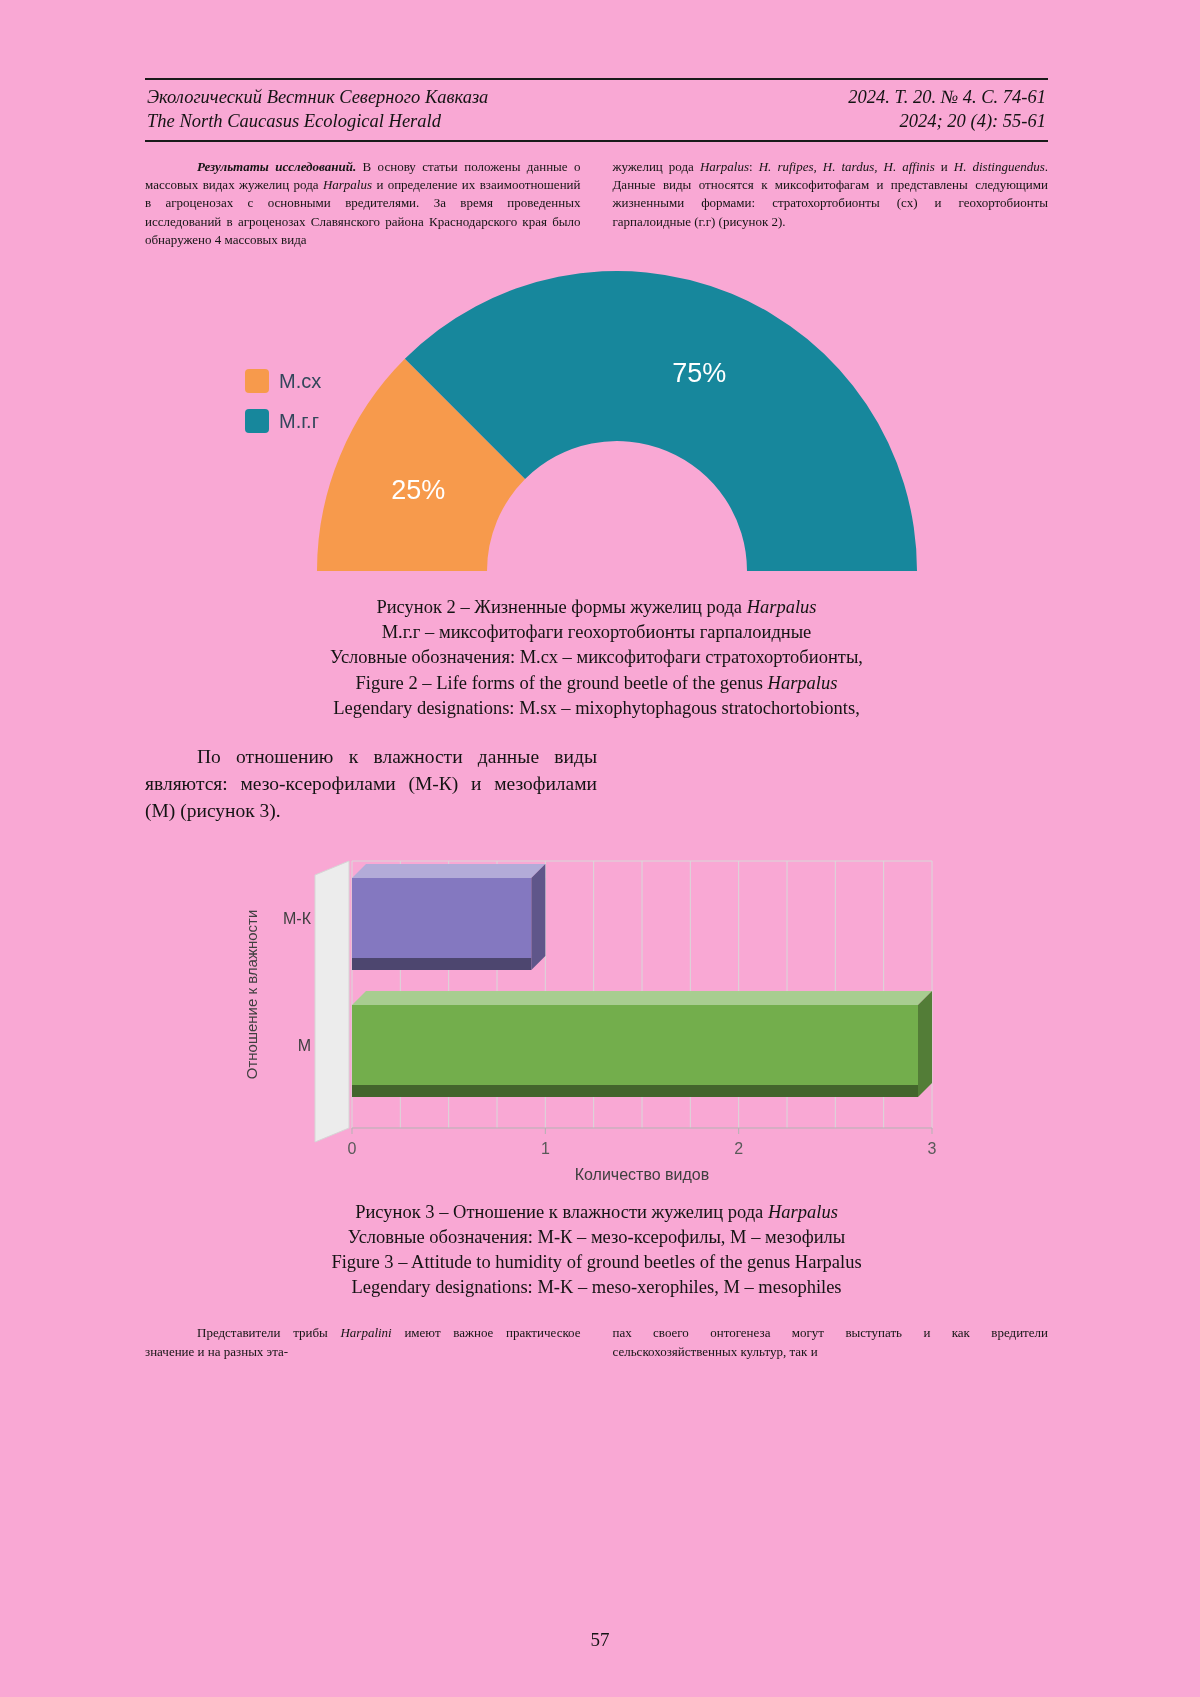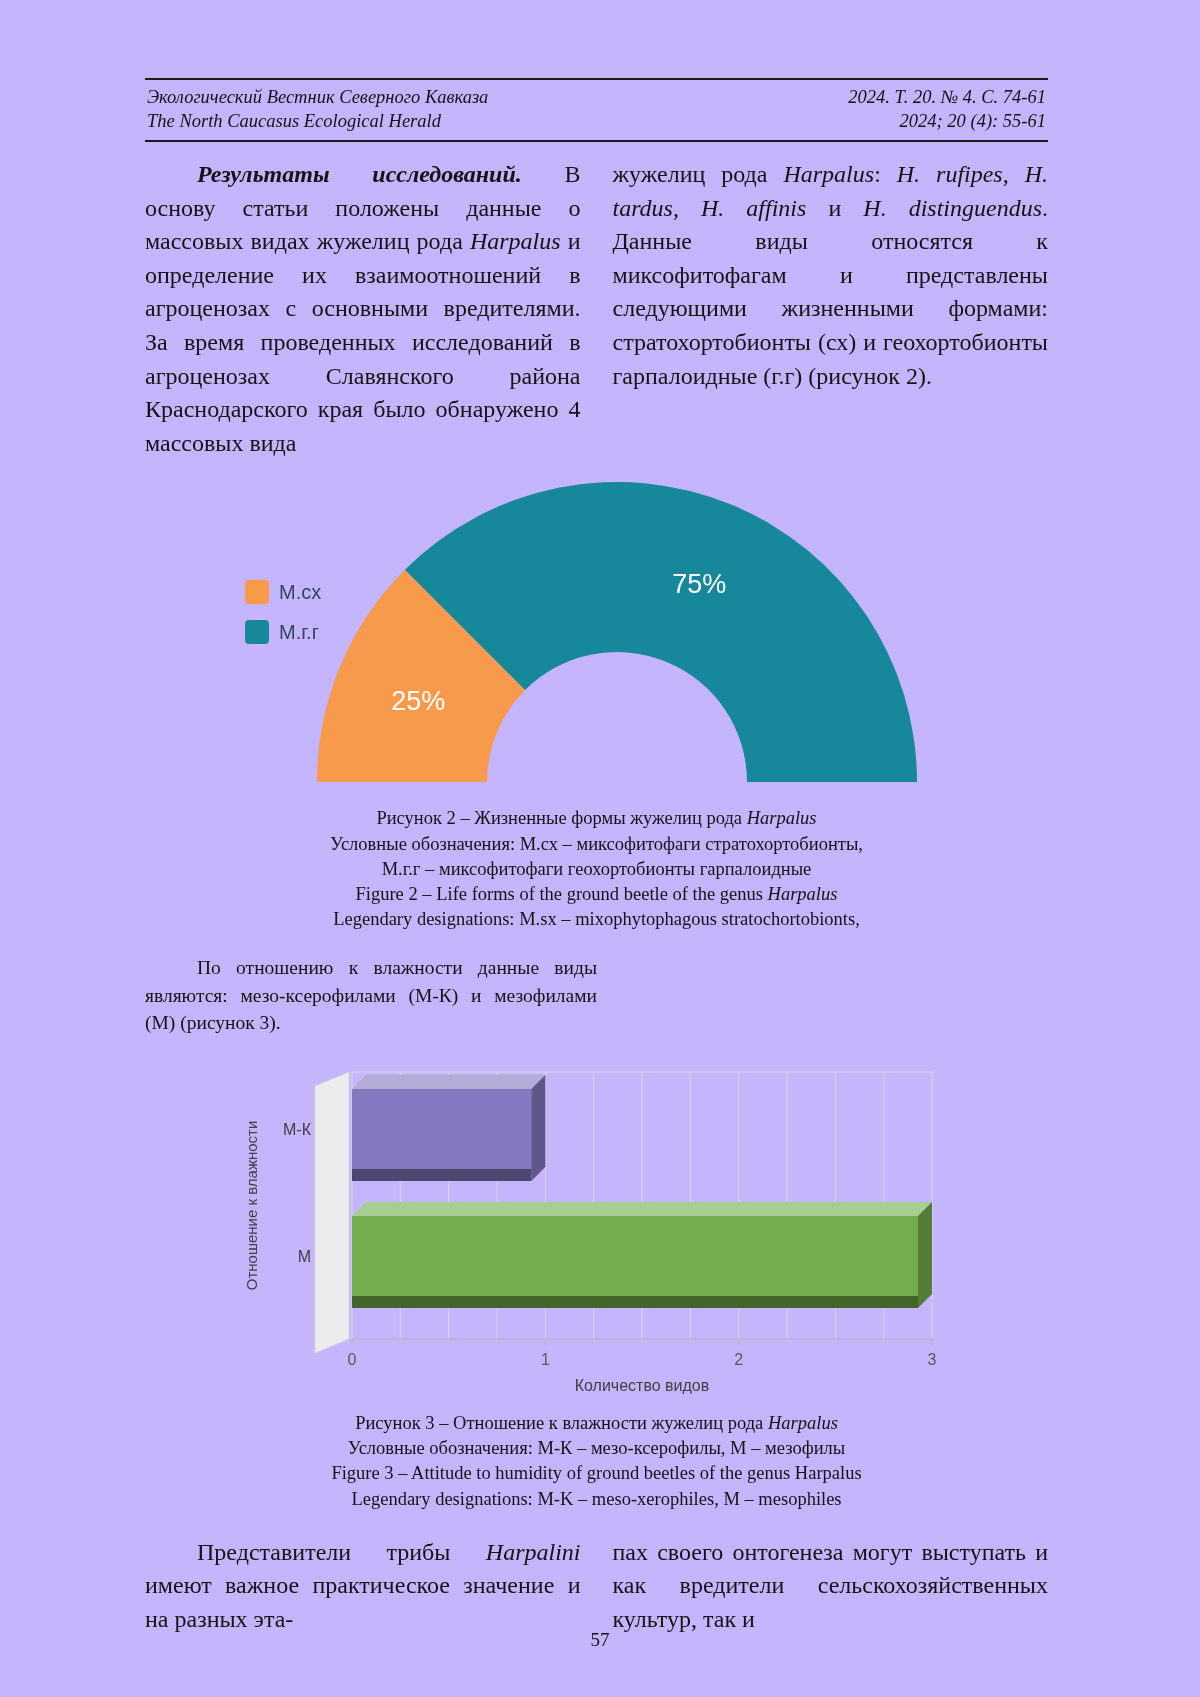--- a/index.html
+++ b/index.html
@@ -1,41 +1,41 @@
 <!DOCTYPE html>
 <html><head>
 <meta charset="utf-8">
 <style>
   * { margin: 0; padding: 0; box-sizing: border-box; }
   html, body { background: #ffffff; }
   .page {
     width: 1200px;
     height: 1697px;
     margin: 0 auto;
-    background: #c4b5fd;
+    background: #f9a8d4;
     color: #141414;
     font-family: "Liberation Serif", serif;
     position: relative;
     overflow: hidden;
   }
   .content { padding: 78px 152px 0 145px; }
   .header {
     border-top: 2px solid #1a1a1a;
     border-bottom: 2px solid #1a1a1a;
     padding: 5px 2px 7px 2px;
     font-style: italic;
     font-size: 18.5px;
     line-height: 1.3;
   }
   .header-row { display: flex; justify-content: space-between; }
   .two-col {
     display: flex;
     gap: 32px;
     margin-top: 16px;
-    font-size: 24px;
+    font-size: 13px;
     line-height: 1.4;
     text-align: justify;
   }
   .col { flex: 1; }
   .indent { text-indent: 52px; }
   figure { margin: 0; text-align: center; }
   .fig-block { margin-top: 4px; }
   .chart-svg { display: block; margin: 0 auto; }
   .caption {
     font-size: 18.5px;
@@ -88,22 +88,22 @@
           <text x="201.36590051007335" y="245.72306204150567" font-size="27" fill="#ffffff" text-anchor="middle" font-family="Liberation Sans, sans-serif">25%</text>
           <path d="M 187.86796564403576 105.86796564403573 A 300 300 0 0 1 700 318 L 530 318 A 130 130 0 0 0 308.0761184457488 226.07611844574882 Z" fill="#17879c"></path>
           <text x="482.27693795849433" y="129.36590051007335" font-size="27" fill="#ffffff" text-anchor="middle" font-family="Liberation Sans, sans-serif">75%</text>
           <rect x="28" y="116" width="24" height="24" rx="4" fill="#f79a4c"></rect>
           <text x="62" y="135" font-size="20" fill="#33475b" text-anchor="start" font-family="Liberation Sans, sans-serif">М.сх</text>
           <rect x="28" y="156" width="24" height="24" rx="4" fill="#17879c"></rect>
           <text x="62" y="175" font-size="20" fill="#33475b" text-anchor="start" font-family="Liberation Sans, sans-serif">М.г.г</text>
         </svg>
       <figcaption class="caption">
         <div><span>Рисунок 2 – Жизненные формы жужелиц рода </span><span style="font-style: italic;">Harpalus</span></div>
+        <div><span>М.г.г – миксофитофаги геохортобионты гарпалоидные</span></div>
         <div><span>Условные обозначения: М.сх – миксофитофаги стратохортобионты,</span></div>
-        <div><span>М.г.г – миксофитофаги геохортобионты гарпалоидные</span></div>
         <div><span>Figure 2 – Life forms of the ground beetle of the genus </span><span style="font-style: italic;">Harpalus</span></div>
         <div><span>Legendary designations: M.sx – mixophytophagous stratochortobionts,</span></div>
       </figcaption>
     </figure>
 
     <p class="half-para indent"><span>По отношению к влажности данные виды являются: мезо-ксерофилами (М-К) и мезофилами (М) (рисунок 3).</span></p>
 
     <figure class="fig-block" style="margin-top:18px;">
       <svg class="chart-svg" viewBox="0 0 760 345" width="760" height="345" role="img">
           <polygon points="98,32 132,18 132,285 98,299" fill="#ececec" stroke="#d6d6d6" stroke-width="1"></polygon>

